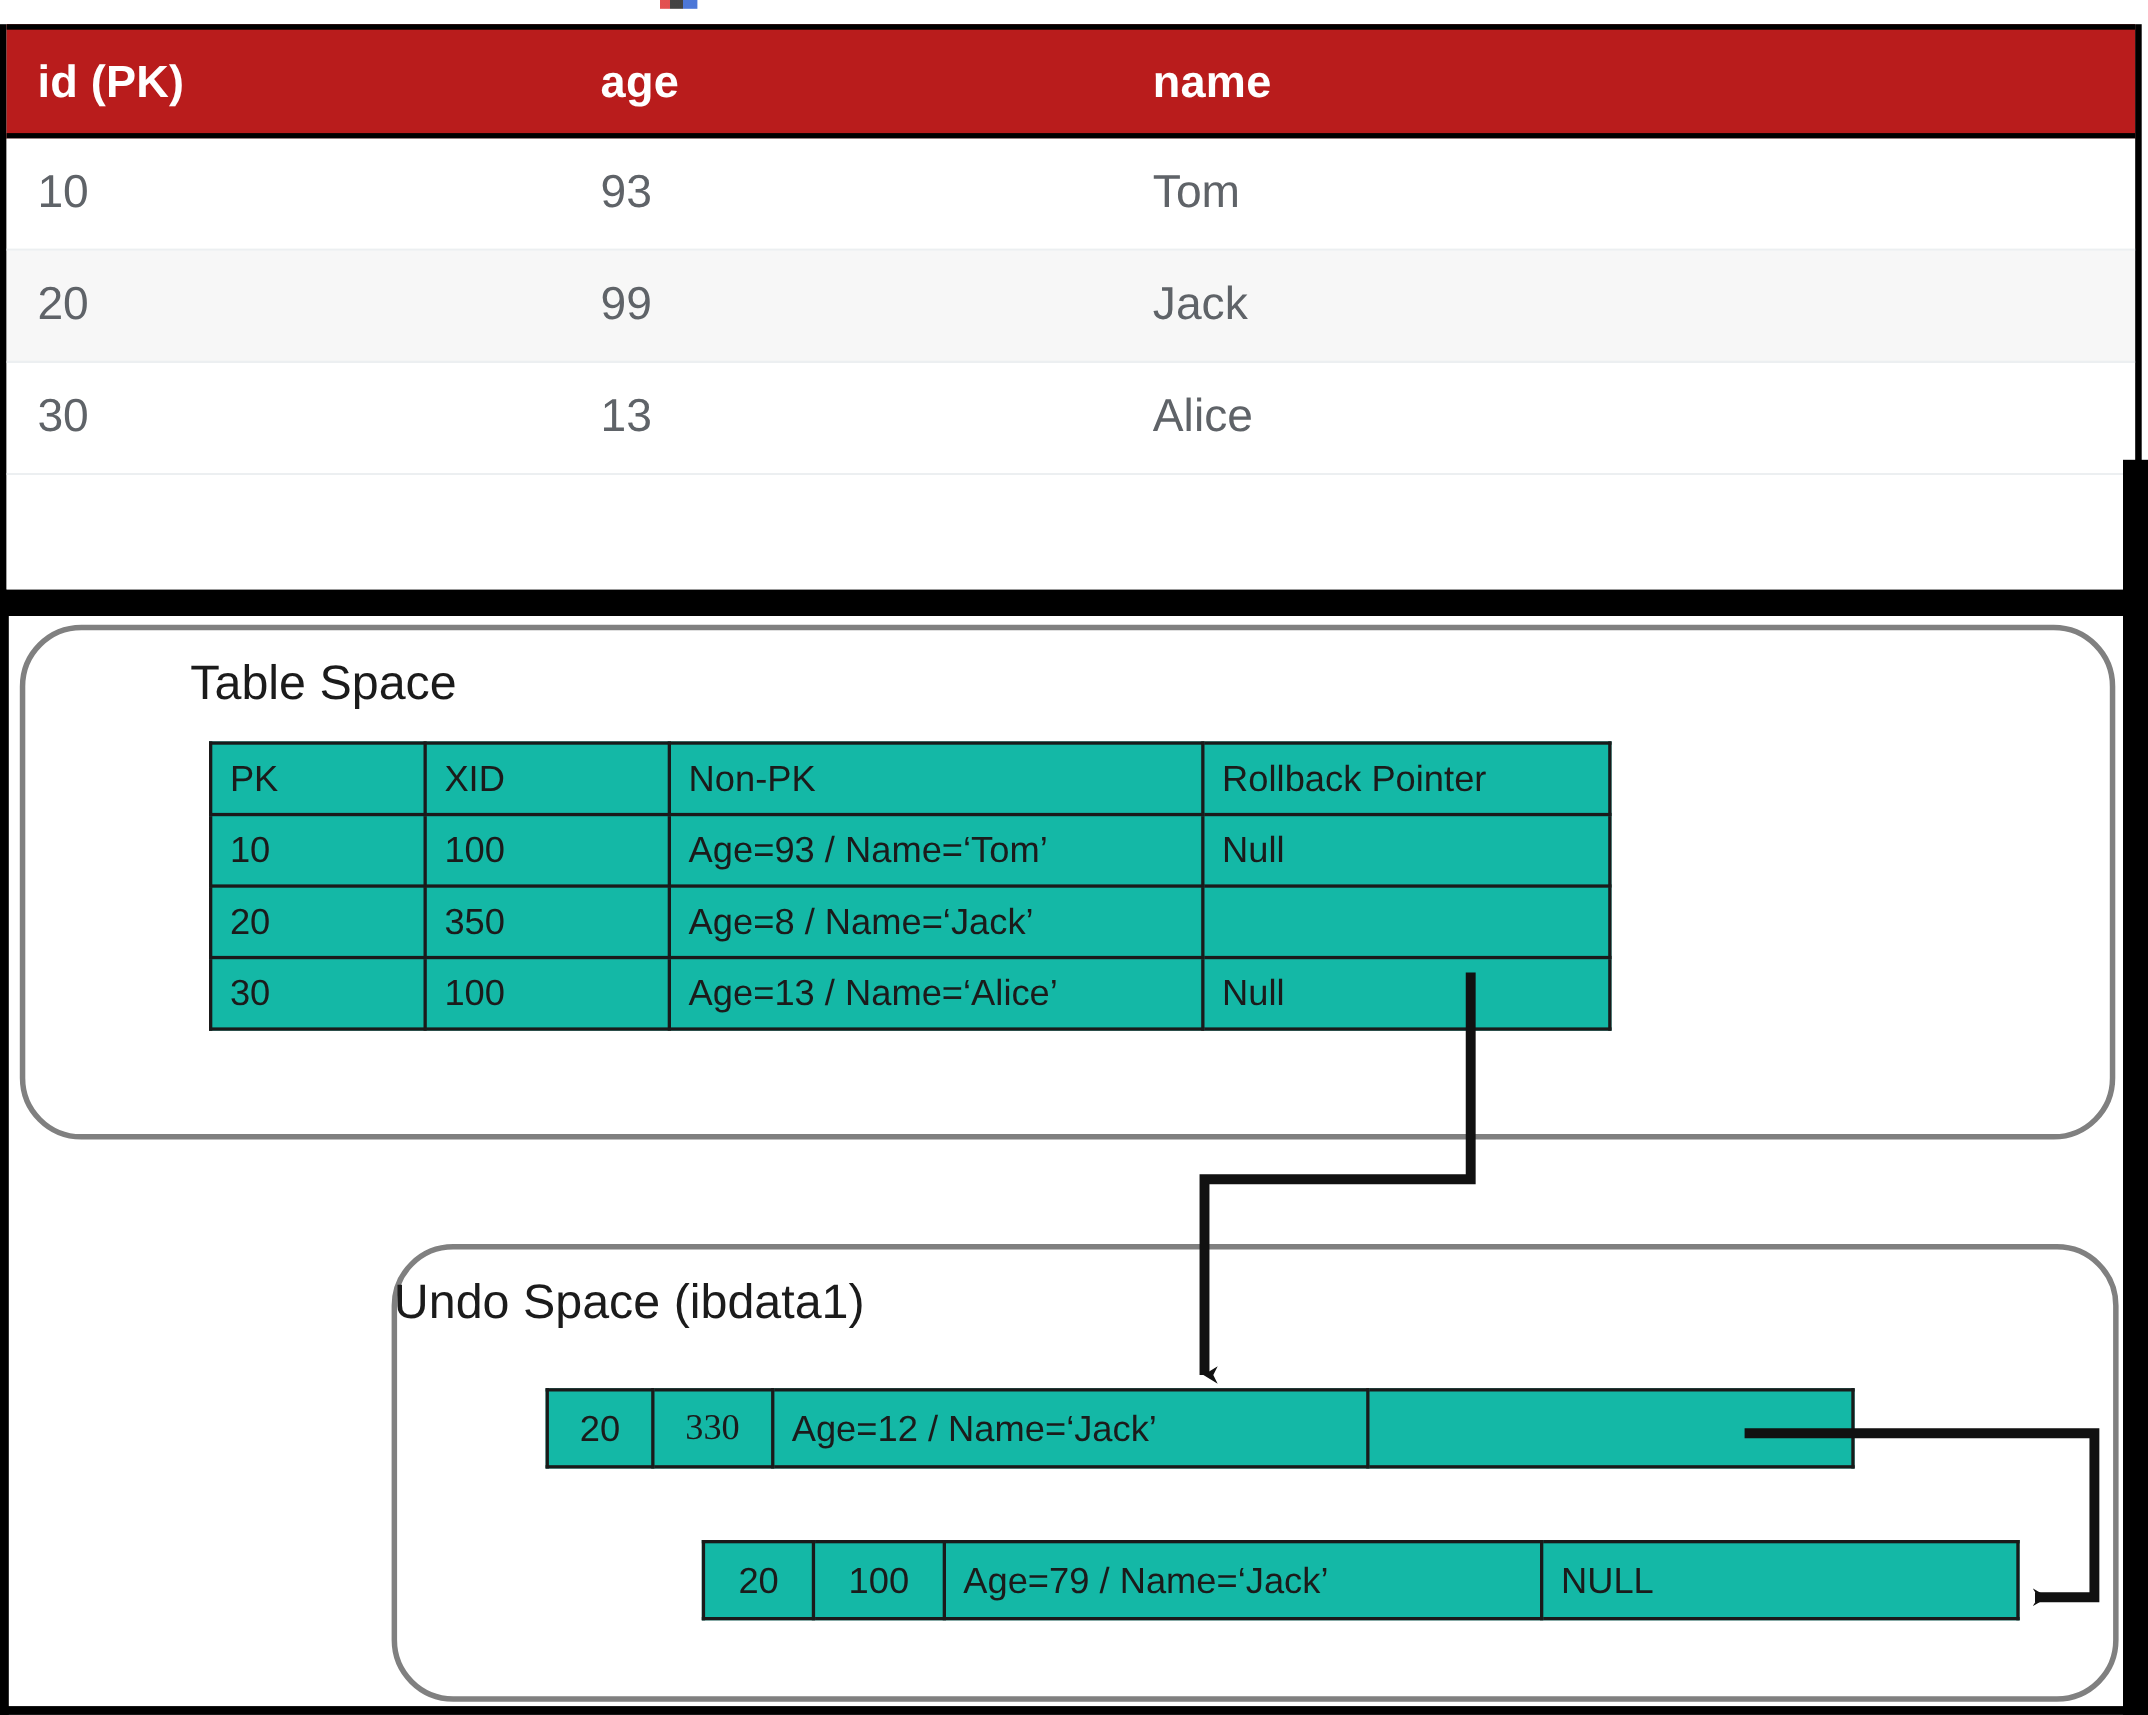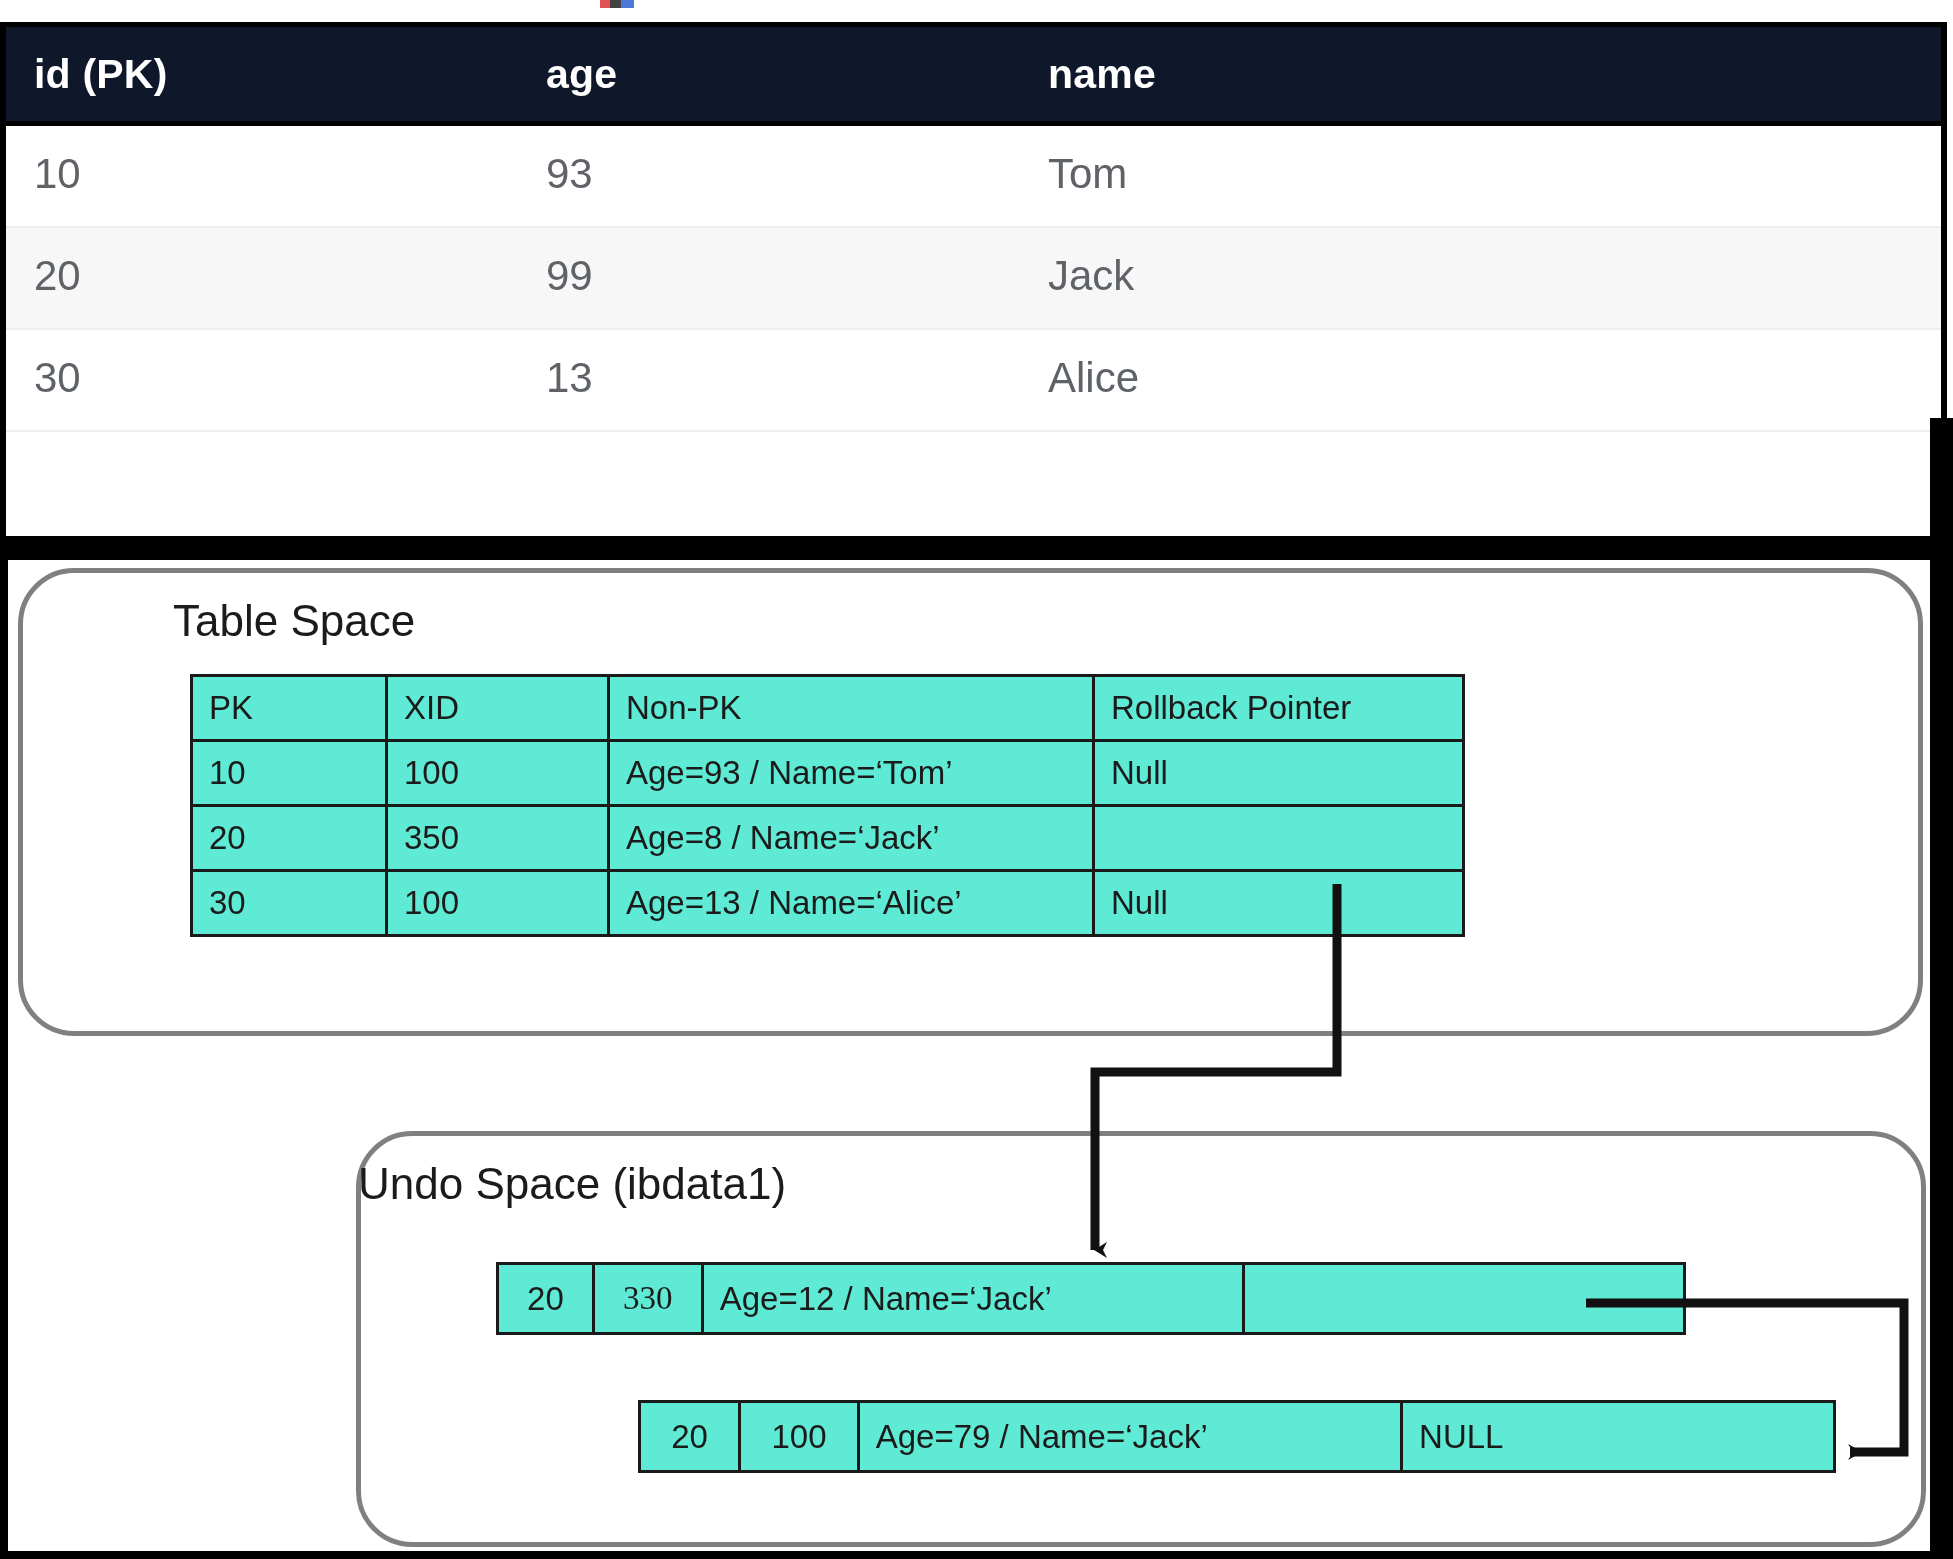--- a/index.html
+++ b/index.html
@@ -39,21 +39,21 @@
     background: #ffffff;
     border-left: 6px solid #000000;
     border-right: 6px solid #000000;
     box-sizing: border-box;
   }
   #grid-header {
     position: absolute;
     left: 0; top: 0;
     right: 0;
     height: 104px;
-    background: #0f172a;
+    background: #b91c1c;
     border-top: 5px solid #000000;
     border-bottom: 5px solid #000000;
     box-sizing: border-box;
   }
   #grid-header .hcell {
     position: absolute;
     top: 24px;
     color: #ffffff;
     font-size: 41px;
     font-weight: bold;
@@ -133,21 +133,21 @@
     white-space: nowrap;
   }
   #table-space-title { left: 136px; top: 596px; margin-left: 37px; }
   #undo-space-title  { left: 358px; top: 1159px; }
 
   
   .ruled-table {
     position: absolute;
     border-collapse: collapse;
     table-layout: fixed;
-    background: #5eead4;
+    background: #14b8a6;
   }
   .ruled-table td, .ruled-table th {
     border: 3px solid #1a1a1a;
     font-size: 33px;
     font-weight: normal;
     color: #1b1b1b;
     text-align: left;
     padding: 12px 16px;
     white-space: nowrap;
     overflow: hidden;

